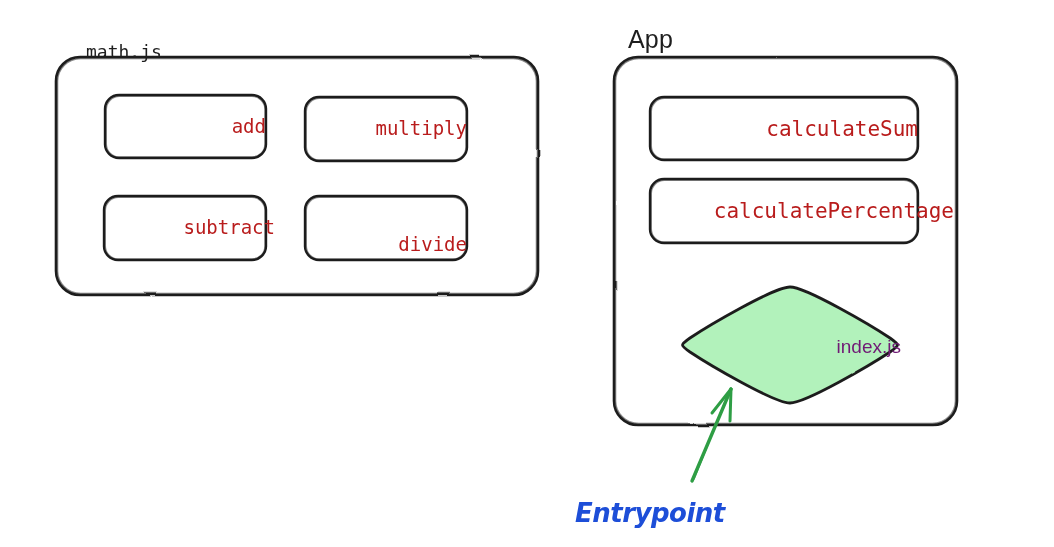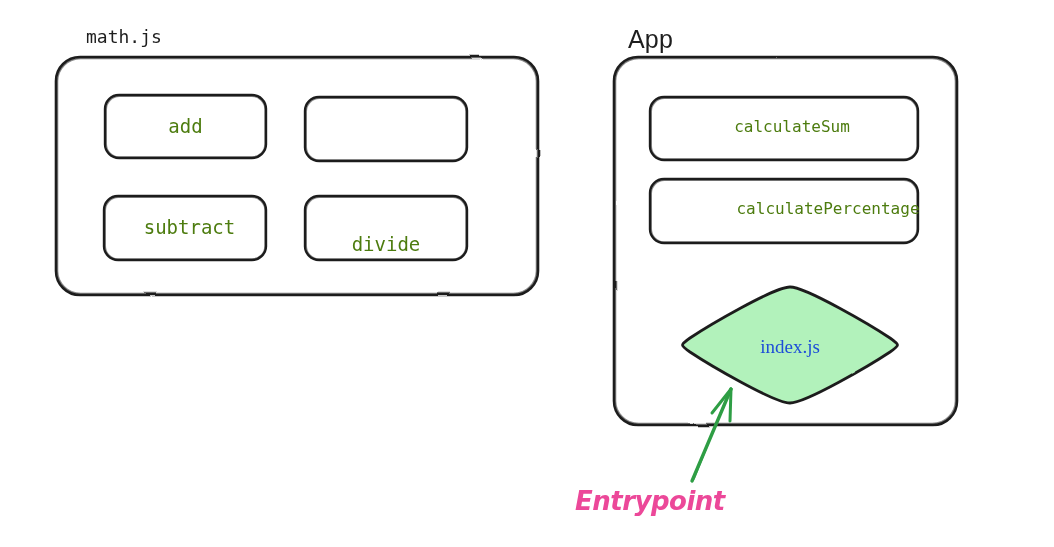--- a/index.html
+++ b/index.html
@@ -37,37 +37,37 @@
   .group-title {
     font-family: "Liberation Sans", sans-serif;
     font-size: 25px;
     color: #1e1e1e;
     letter-spacing: 0.2px;
   }
   .group-title.mono {
     font-family: "DejaVu Sans Mono", monospace;
     font-size: 18px;
     letter-spacing: 0px;
+    margin-top: 15px;
   }
   
   .node-label {
     font-family: "DejaVu Sans Mono", monospace;
     font-size: 19px;
-    color: #4d7c0f;
-    text-align: center;
+    color: #b91c1c;
+    text-align: right;
   }
   .node-label.wide {
-    font-size: 16px;
-    padding-left: 8px;
+    font-size: 21px;
   }
   .diamond-label {
-    font-family: Liberation Serif, serif;
+    font-family: Liberation Sans, sans-serif;
     font-size: 19px;
-    color: #1d4ed8;
-    text-align: center;
+    color: #701a75;
+    text-align: right;
   }
   .annotation-label {
     font-family: "DejaVu Sans", sans-serif;
     font-size: 26px;
     font-weight: 700;
     font-style: italic;
     letter-spacing: -0.5px;
   }
 </style>
 </head>
@@ -145,26 +145,27 @@
       <path d="M 731 389 L 730 421" stroke-width="3.0"></path>
     </g>
   </svg>
 
   <div class="lbl group-title mono" style="left:86px; top:28px;">math.js</div>
 
   <div class="lbl group-title" style="left:628px; top:27px;">App</div>
 
   <div class="lbl node-label" style="left:105px; top:117px; width:161px;">add</div>
 
+  <div class="lbl node-label" style="left:305px; top:119px; width:162px;">multiply</div>
 
   <div class="lbl node-label" style="left:104px; top:218px; width:171px;">subtract</div>
 
   <div class="lbl node-label" style="left:305px; top:235px; width:162px;">divide</div>
 
   <div class="lbl node-label wide" style="left:650px; top:119px; width:268px;">calculateSum</div>
 
   <div class="lbl node-label wide" style="left:650px; top:201px; width:268px;margin-left:36px;">calculatePercentage</div>
 
   <div class="lbl diamond-label" style="left:679px; top:337px; width:222px;">index.js</div>
 
-  <div class="lbl annotation-label" style="left:575px; top:488px; color:#ec4899;">Entrypoint</div>
+  <div class="lbl annotation-label" style="left:575px; top:500px; color:#1d4ed8;">Entrypoint</div>
 
 </div>
 
 </body></html>

